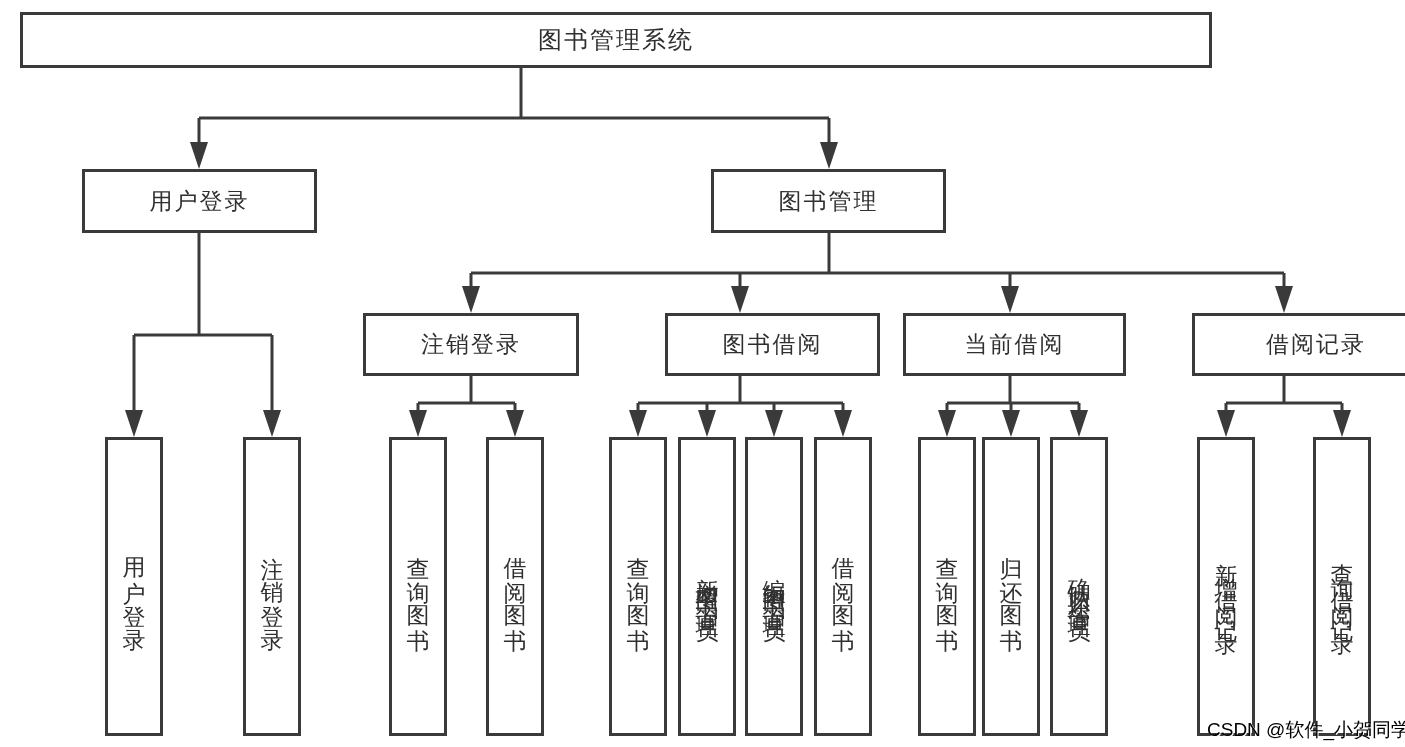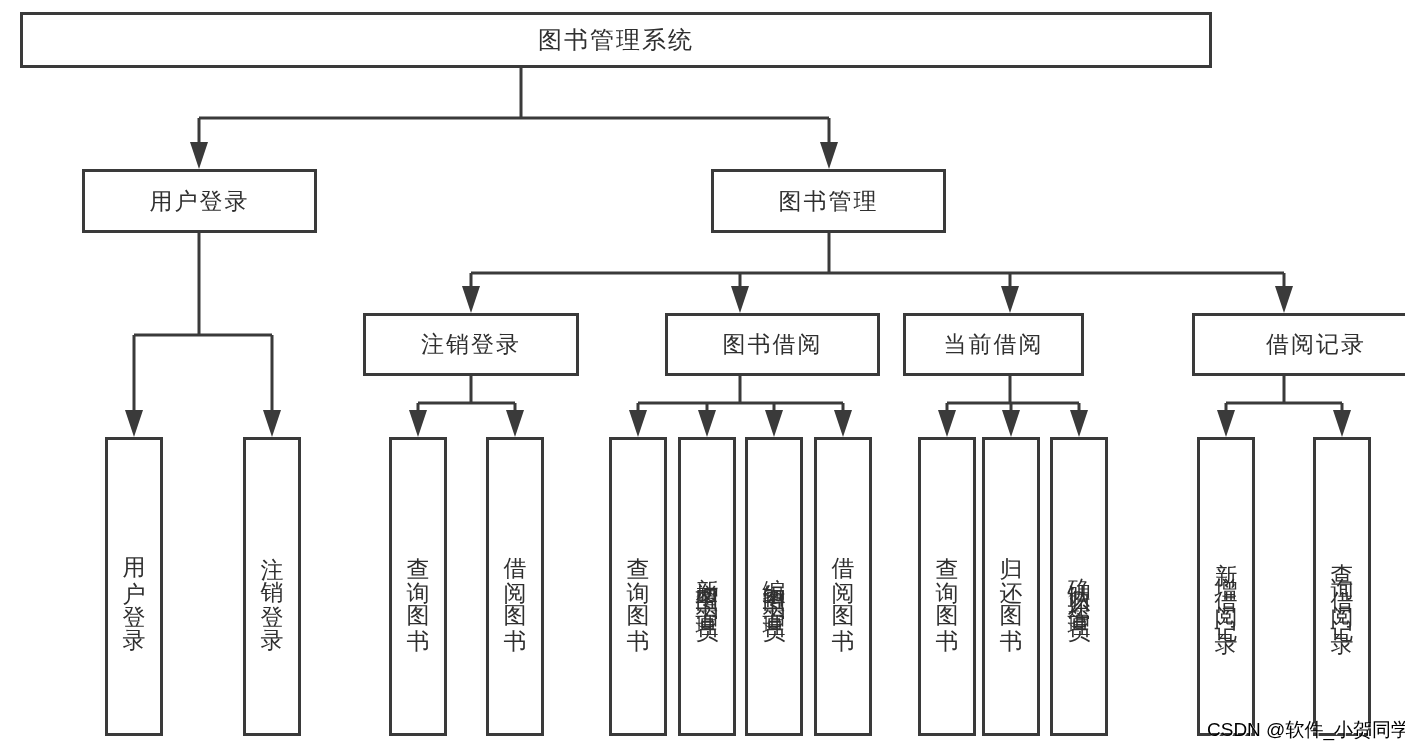--- a/index.html
+++ b/index.html
@@ -24,21 +24,21 @@
     font-size: 23px;
     letter-spacing: 2px;
     color: #2f2f2f;
   }
   .root  { left: 20px;  top: 12px;  width: 1192px; height: 56px; font-size: 24px; }
   .l2a   { left: 82px;  top: 169px; width: 235px;  height: 64px; }
   .l2b   { left: 711px; top: 169px; width: 235px;  height: 64px; }
   .l3    { top: 313px; height: 63px; }
   .l3a   { left: 363px;  width: 216px; }
   .l3b   { left: 633px;  width: 215px; margin-left: 32px; }
-  .l3c   { left: 903px;  width: 181px; }
+  .l3c   { left: 903px;  width: 223px; }
   .l3d   { left: 1192px; width: 224px; padding-left: 24px; }
   .leaf  { top: 437px; width: 58px; height: 299px; letter-spacing: 0; }
   .v-label {
     writing-mode: vertical-rl;
     text-orientation: mixed;
     font-size: 23px;
     line-height: 1;
     white-space: nowrap;
   }
   .watermark {

